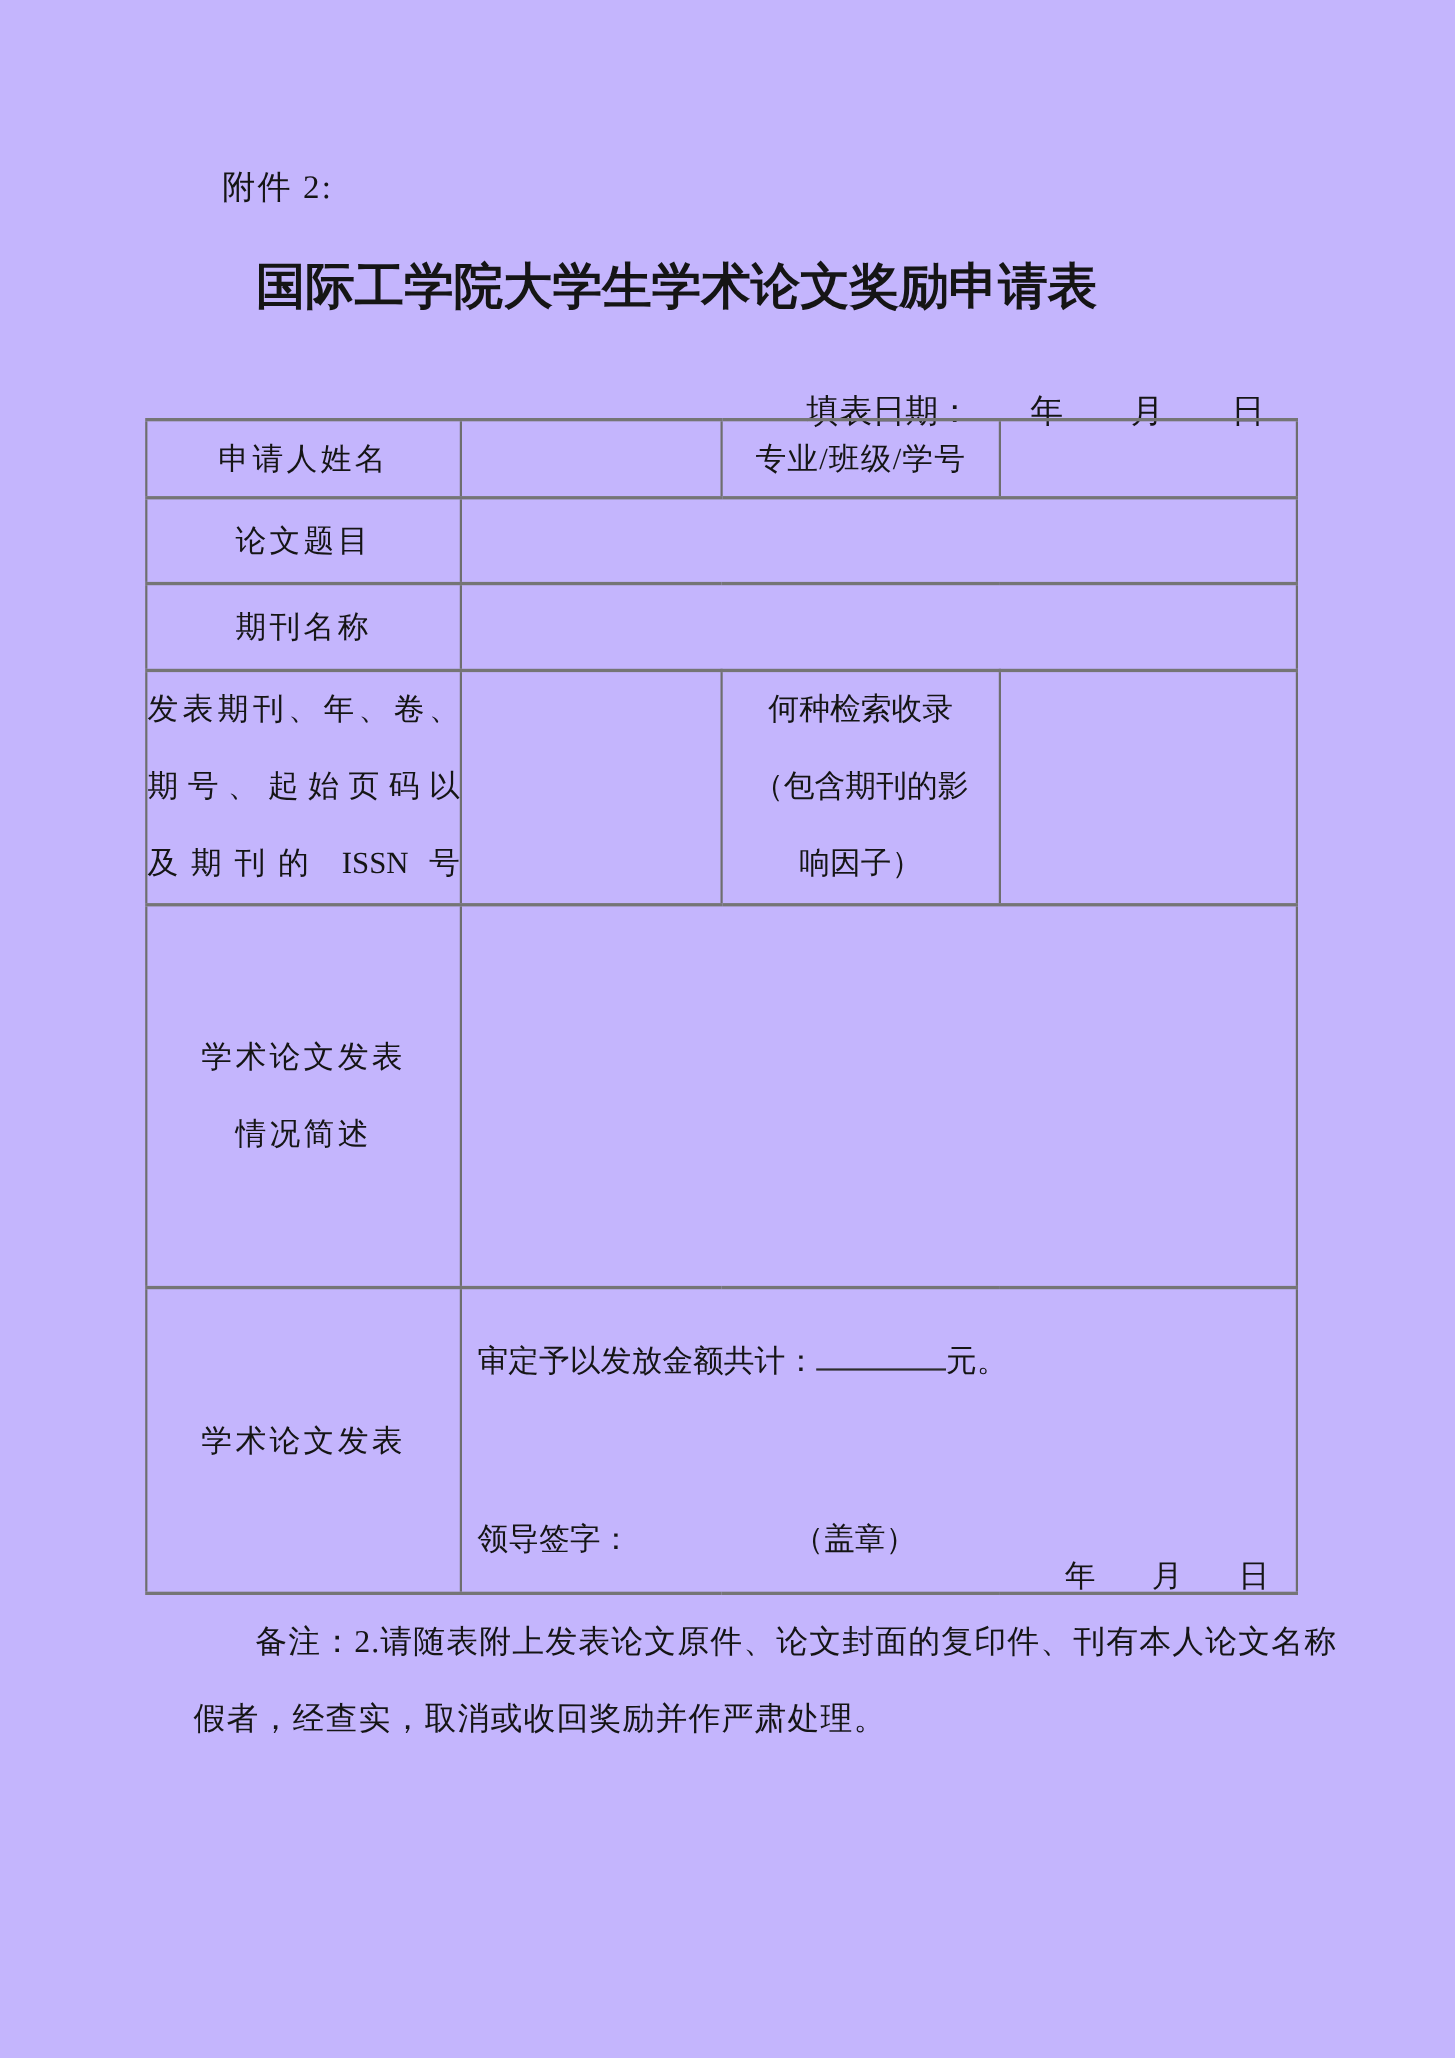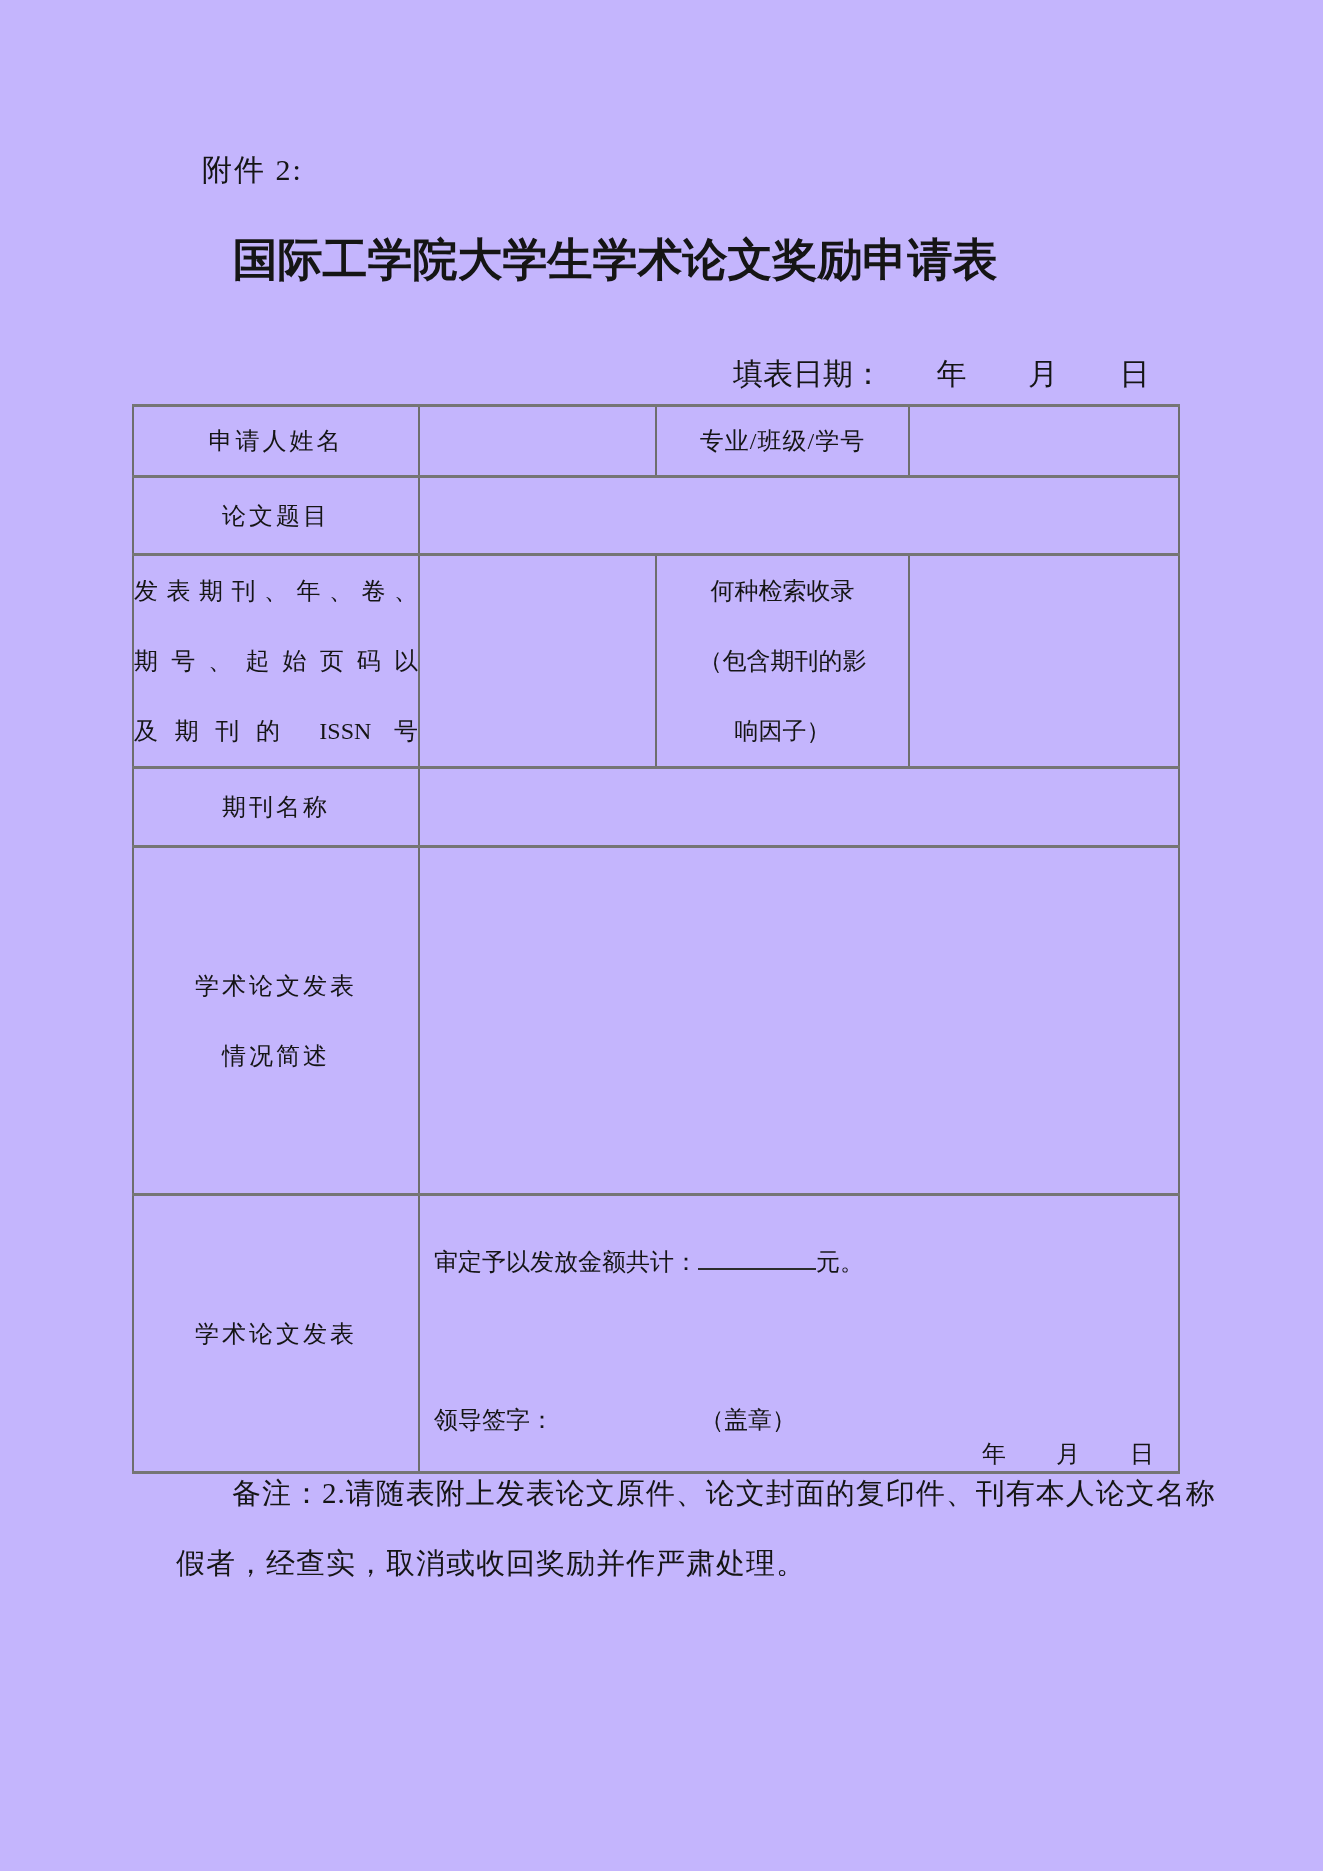--- a/index.html
+++ b/index.html
@@ -35,25 +35,25 @@
     left:733px; top:330px;
     font-size:30px;
     white-space:nowrap;
     margin-top:24px;
   }
   .fill-date .gap1{margin-left:46px;}
   .fill-date .gap2{margin-left:54px;}
 
   table.form{
     position:absolute;
-    left:132px; top:404px;
+    left:132px; top:380px;
     width:1046px;
     border-collapse:collapse;
     table-layout:fixed;
-    font-size:24px;
+    font-size:28px;
   }
   table.form td{
     border-left:2px solid #6e6e6e;
     border-right:2px solid #6e6e6e;
     border-top:3px solid #757575;
     border-bottom:3px solid #757575;
     padding:0;
     vertical-align:middle;
     text-align:center;
   }
@@ -119,39 +119,39 @@
         <tr style="height:71px">
       <td class="lbl">申请人姓名</td>
       <td></td>
       <td class="lbl" style="letter-spacing:1px">专业/班级/学号</td>
       <td></td>
     </tr>
     <tr style="height:78px">
       <td class="lbl">论文题目</td>
       <td colspan="3"></td>
     </tr>
+    <tr style="height:79px">
+      <td class="lbl">期刊名称</td>
+      <td colspan="3"></td>
+    </tr>
     <tr style="height:210px">
       <td class="just">
         <div class="jline">发表期刊、年、卷、</div>
         <div class="jline">期号、起始页码以</div>
         <div class="jline">及期刊的 ISSN 号</div>
       </td>
       <td></td>
       <td>
         <div class="centerlines">
           <div>何种检索收录</div>
           <div>（包含期刊的影</div>
           <div>响因子）</div>
         </div>
       </td>
       <td></td>
-    </tr>
-    <tr style="height:79px">
-      <td class="lbl">期刊名称</td>
-      <td colspan="3"></td>
     </tr>
     <tr style="height:348px">
       <td class="lbl">
         <div class="multiline">
           <div>学术论文发表</div>
           <div>情况简述</div>
         </div>
       </td>
       <td colspan="3"></td>
     </tr>

